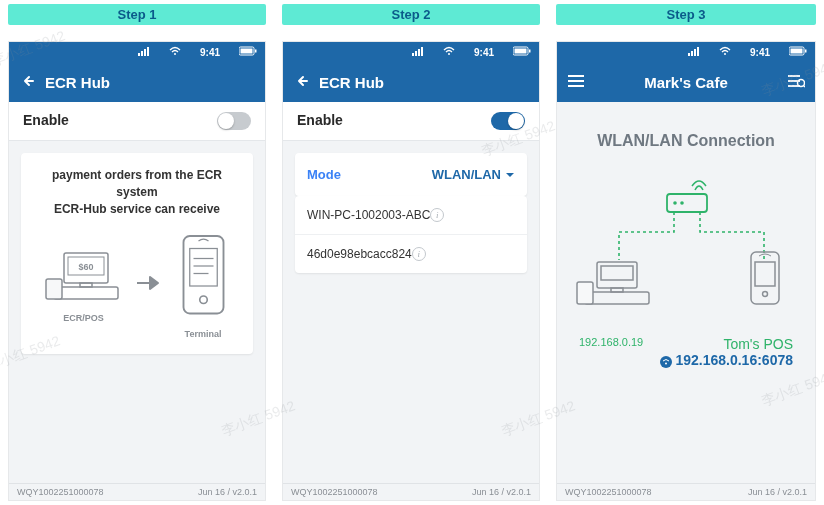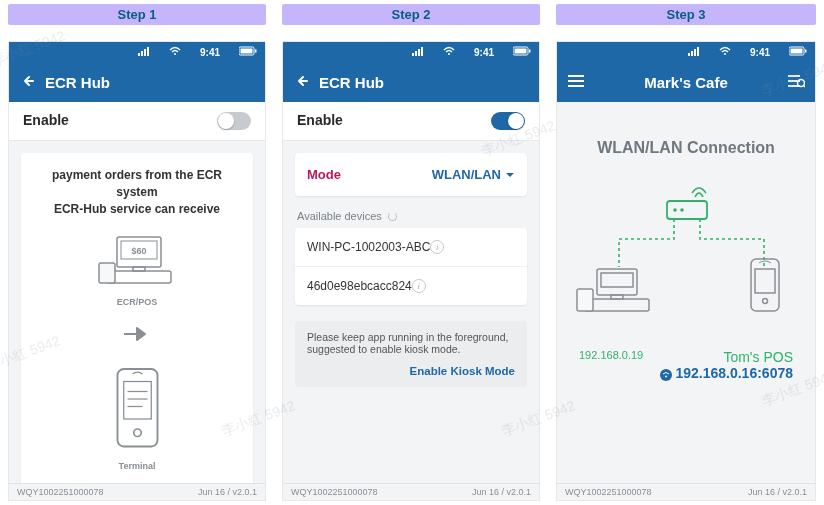--- a/index.html
+++ b/index.html
@@ -15,21 +15,21 @@
     display: flex;
     gap: 16px;
     padding: 4px 8px;
   }
   .panel {
     width: 260px;
     display: flex;
     flex-direction: column;
   }
   .step-label {
-    background: #c4b5fd;
+    background: #5eead4;
     color: #0b5b8a;
     font-weight: 700;
     text-align: center;
     padding: 3px 0;
     font-size: 13px;
     border-radius: 2px;
   }
   .phone {
     margin-top: 16px;
     background: #f2f4f6;
@@ -85,31 +85,31 @@
     background: #fff; box-shadow: 0 1px 2px rgba(0,0,0,.25);
   }
   .toggle.off .knob { left: 1px; }
   .toggle.on  .knob { right: 1px; }
   .content { flex: 1; padding: 12px; overflow: hidden; }
   .card {
     background: #fff; border-radius: 4px; box-shadow: 0 1px 2px rgba(0,0,0,.08);
     padding: 14px 10px;
   }
   .card.center-text { text-align: center; font-size: 12px; font-weight: 600; color: #333; line-height: 1.4; }
-  .diagram1 { margin-top: 14px; display: flex; align-items: center; justify-content: center; gap: 12px; flex-direction: column; }
+  .diagram1 { margin-top: 14px; display: flex; align-items: center; justify-content: center; gap: 12px; }
   .ecr-box { width: 80px; }
   .terminal-box { width: 55px; }
   .diag-cap { font-size: 9px; color: #8a8f95; margin-top: 4px; text-align: center; }
   .arrow { font-size: 22px; color: #8a8f95; }
   .mode-card {
     background: #fff; border-radius: 4px; box-shadow: 0 1px 2px rgba(0,0,0,.08);
     display: flex; justify-content: space-between; align-items: center;
     padding: 14px 12px; font-size: 13px;
   }
-  .mode-card .label { font-weight: 600; color: #be185d; }
+  .mode-card .label { font-weight: 600; color: #3b82f6; }
   .mode-card .value { font-weight: 700; color: #1e68a8; display: flex; align-items: flex-end; gap: 4px; }
   .section-label { font-size: 11px; color: #7b8188; margin: 14px 2px 6px; display: flex; align-items: center; gap: 6px; }
   .spinner {
     width: 9px; height: 9px; border: 1.5px solid #bcc2c8; border-top-color: transparent;
     border-radius: 50%; display: inline-block;
   }
   .device-list {
     background: #fff; border-radius: 4px; box-shadow: 0 1px 2px rgba(0,0,0,.08);
   }
   .device-item {
@@ -128,21 +128,21 @@
     padding: 10px 12px; font-size: 10.5px; color: #555;
   }
   .hint-action { text-align: right; margin-top: 10px; font-weight: 700; color: #1e68a8; font-size: 11.5px; }
   .footer-bar {
     display: flex; justify-content: space-between; align-items: center;
     font-size: 9px; color: #8a8f95; padding: 3px 8px;
     border-top: 1px solid #e0e3e6; background: #f2f4f6;
   }
   .conn-title { text-align: center; font-size: 16px; font-weight: 700; color: #6f7881; margin-top: 20px; }
   .conn-diagram { margin-top: 20px; position: relative; height: 160px; }
-  .ip-row { display: flex; justify-content: space-between; padding: 0 10px; margin-top: 12px; }
+  .ip-row { display: flex; justify-content: space-between; padding: 0 10px; margin-top: 6px; }
   .ip-left { font-size: 11px; color: #2fb36a; }
   .ip-right { font-size: 14px; color: #2fb36a; text-align: right; }
   .ip-blue { color: #1e68a8; font-weight: 600; }
   .wifi-dot {
     display: inline-flex; width: 12px; height: 12px; border-radius: 50%; background: #1e68a8;
     align-items: center; justify-content: center; font-size: 8px; color: #fff; margin-right: 3px;
   }
   .watermark {
     position: absolute; color: rgba(140,145,150,.18); font-size: 14px;
     transform: rotate(-20deg); pointer-events: none; white-space: nowrap;
@@ -279,37 +279,29 @@
       <div class="content">
         <div class="mode-card">
           <span class="label">Mode</span>
           <span class="value">
             <span>WLAN/LAN</span>
             <span><svg width="10" height="8" viewBox="0 0 10 8">
                   <path d="M1 2 L5 6 L9 2 Z" fill="#1e68a8"></path>
                 </svg></span>
           </span>
         </div>
-        <div class="section-label">
-          <span>Available devices</span>
-          <span class="spinner"></span>
-        </div>
         <div class="device-list">
           <div class="device-item">
             <span>WIN-PC-1002003-ABC</span>
             <span class="info-circle">i</span>
           </div>
           <div class="device-item">
             <span>46d0e98ebcacc824</span>
             <span class="info-circle">i</span>
           </div>
-        </div>
-        <div class="hint-card">
-          <div>Please keep app running in the foreground, suggested to enable kiosk mode.</div>
-          <div class="hint-action">Enable Kiosk Mode</div>
         </div>
       </div>
       <div class="footer-bar">
         <span>WQY1002251000078</span>
         <span>Jun 16 / v2.0.1</span>
       </div>
     </div>
   </div>
 
   <div class="panel">
@@ -342,21 +334,21 @@
             </svg></span>
         <span class="title">Mark's Cafe</span>
         <span><svg width="18" height="16" viewBox="0 0 18 16">
               <line x1="1" y1="3" x2="13" y2="3" stroke="#fff" stroke-width="1.8"></line>
               <line x1="1" y1="8" x2="13" y2="8" stroke="#fff" stroke-width="1.8"></line>
               <line x1="1" y1="13" x2="13" y2="13" stroke="#fff" stroke-width="1.8"></line>
               <circle cx="14" cy="10" r="3.5" fill="none" stroke="#fff" stroke-width="1.5"></circle>
               <line x1="16.5" y1="12.5" x2="18" y2="14" stroke="#fff" stroke-width="1.5"></line>
             </svg></span>
       </div>
-      <div class="content" style="padding-top:17px;">
+      <div class="content" style="padding-top:10px;">
         <div class="conn-title">WLAN/LAN Connection</div>
         <div class="conn-diagram">
           <svg width="236" height="160" viewBox="0 0 236 160">
 
             <rect x="98" y="24" width="40" height="18" rx="3" fill="none" stroke="#2fb36a" stroke-width="1.8"></rect>
             <circle cx="106" cy="33" r="1.8" fill="#2fb36a"></circle>
               <circle cx="113" cy="33" r="1.8" fill="#2fb36a"></circle>
             <path d="M126 20 Q130 12 134 20" stroke="#2fb36a" stroke-width="1.5" fill="none"></path>
             <path d="M123 16 Q130 6 137 16" stroke="#2fb36a" stroke-width="1.5" fill="none"></path>
 

